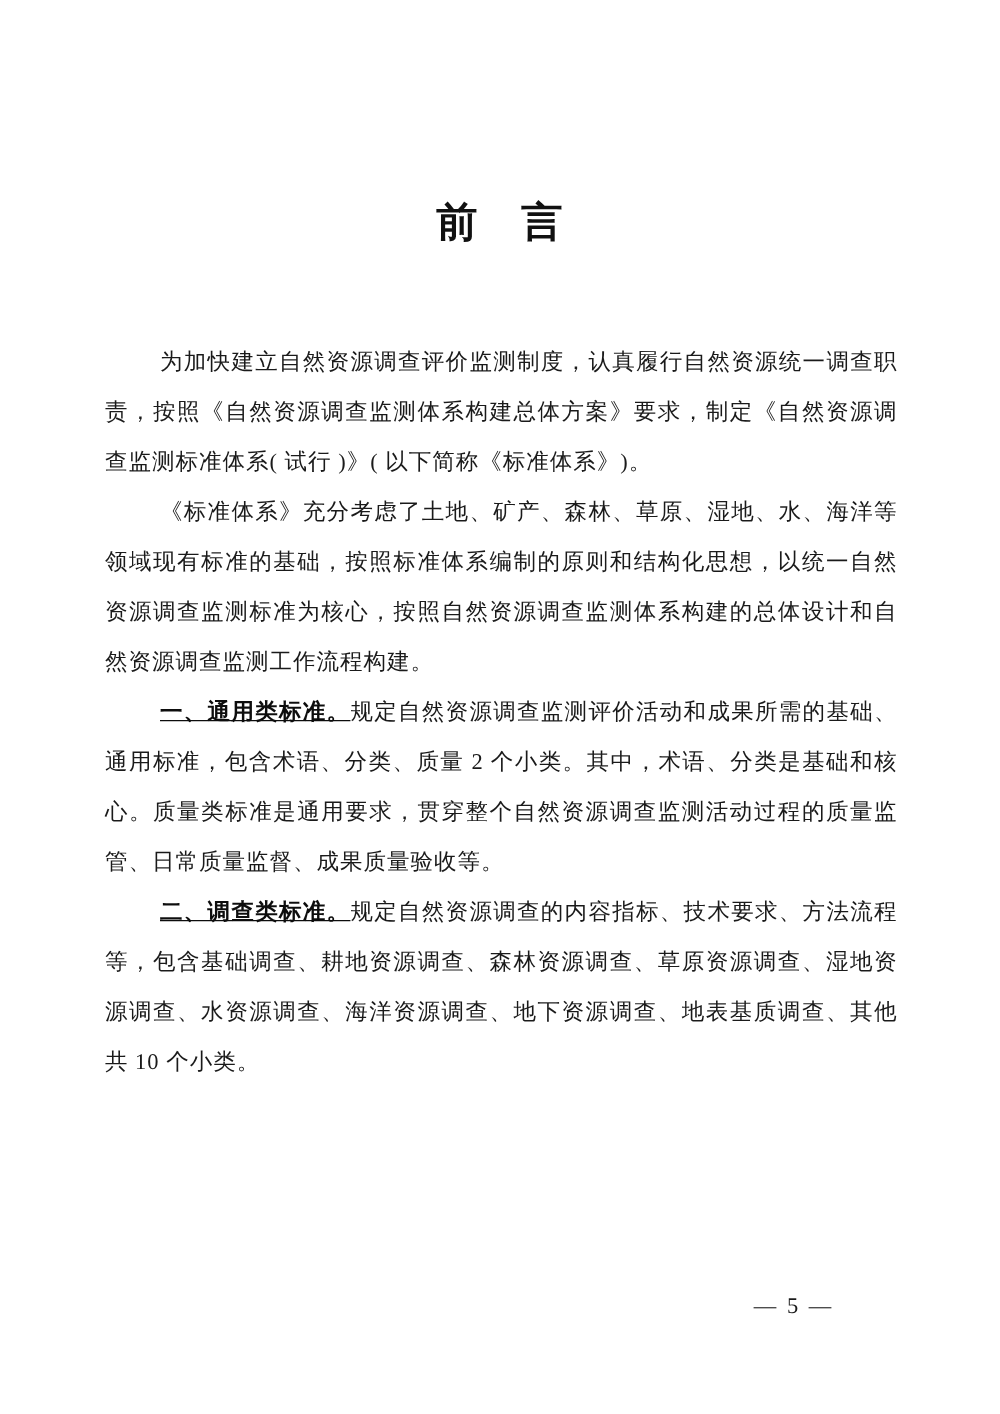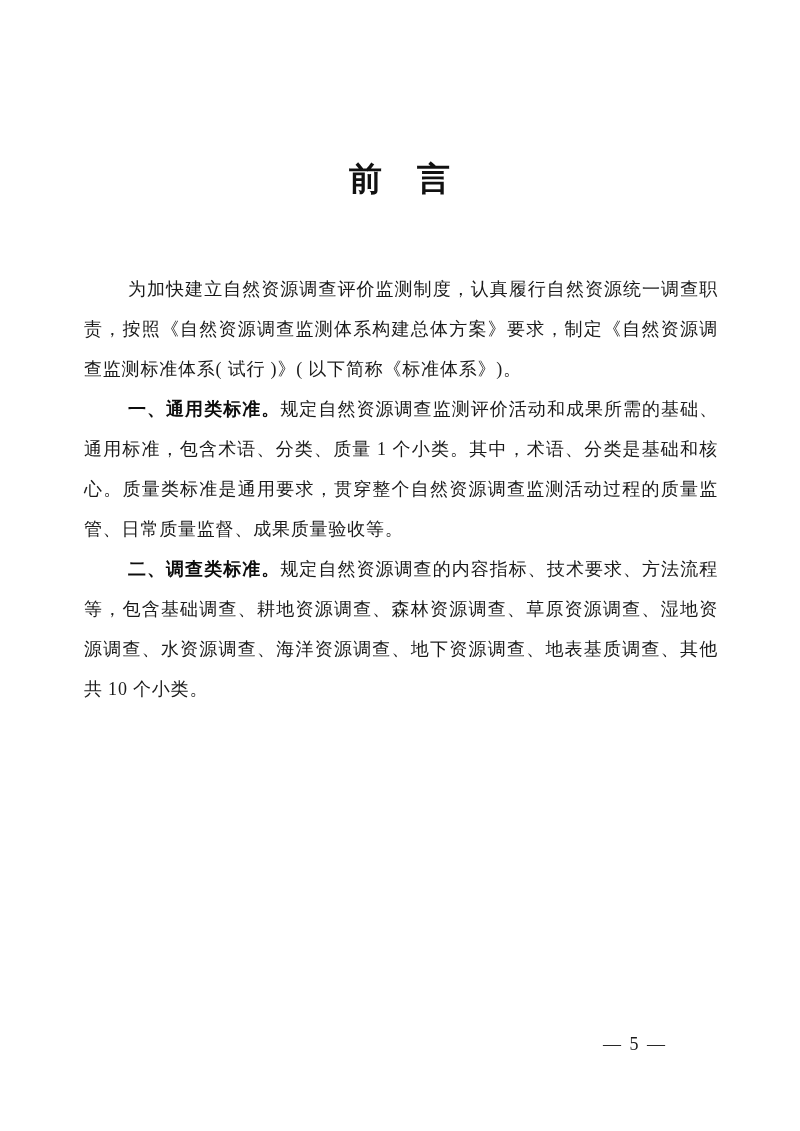--- a/index.html
+++ b/index.html
@@ -43,20 +43,21 @@
   }
   .para {
     margin: 0;
     padding: 0;
     text-indent: 44px;
   }
   .lead-bold {
     font-family: "Liberation Sans", "DejaVu Sans", sans-serif;
     font-weight: 700;
     color: #0d0d0d;
+    text-decoration: underline;
   }
   .footer {
     position: absolute;
     top: 1033px;
     right: 133px;
     font-size: 18px;
     line-height: 22px;
     letter-spacing: 2px;
     color: #1a1a1a;
   }
@@ -65,23 +66,24 @@
 <body>
 
 <div class="page">
 
   <h1 class="doc-title">前　言</h1>
 
   <div class="content">
 
     <p class="para"><span>为加快建立自然资源调查评价监测制度，认真履行自然资源统一调查职责，按照《自然资源调查监测体系构建总体方案》要求，制定《自然资源调查监测标准体系( 试行 )》( 以下简称《标准体系》)。</span></p>
 
+    <p class="para"><span>《标准体系》充分考虑了土地、矿产、森林、草原、湿地、水、海洋等领域现有标准的基础，按照标准体系编制的原则和结构化思想，以统一自然资源调查监测标准为核心，按照自然资源调查监测体系构建的总体设计和自然资源调查监测工作流程构建。</span></p>
 
 
-    <p class="para"><span class="lead-bold">一、通用类标准。</span><span>规定自然资源调查监测评价活动和成果所需的基础、通用标准，包含术语、分类、质量 1 个小类。其中，术语、分类是基础和核心。质量类标准是通用要求，贯穿整个自然资源调查监测活动过程的质量监管、日常质量监督、成果质量验收等。</span></p>
+    <p class="para"><span class="lead-bold">一、通用类标准。</span><span>规定自然资源调查监测评价活动和成果所需的基础、通用标准，包含术语、分类、质量 2 个小类。其中，术语、分类是基础和核心。质量类标准是通用要求，贯穿整个自然资源调查监测活动过程的质量监管、日常质量监督、成果质量验收等。</span></p>
 
     <p class="para"><span class="lead-bold">二、调查类标准。</span><span>规定自然资源调查的内容指标、技术要求、方法流程等，包含基础调查、耕地资源调查、森林资源调查、草原资源调查、湿地资源调查、水资源调查、海洋资源调查、地下资源调查、地表基质调查、其他共 10 个小类。</span></p>
 
   </div>
 
   <div class="footer"><span>— 5 —</span></div>
 
 </div>
 
 </body></html>

